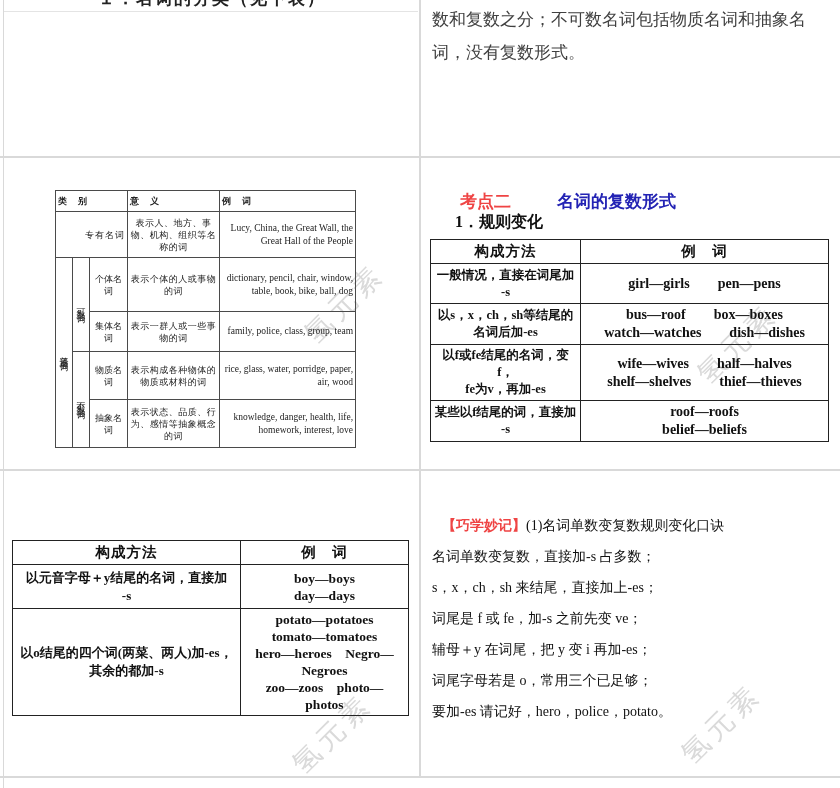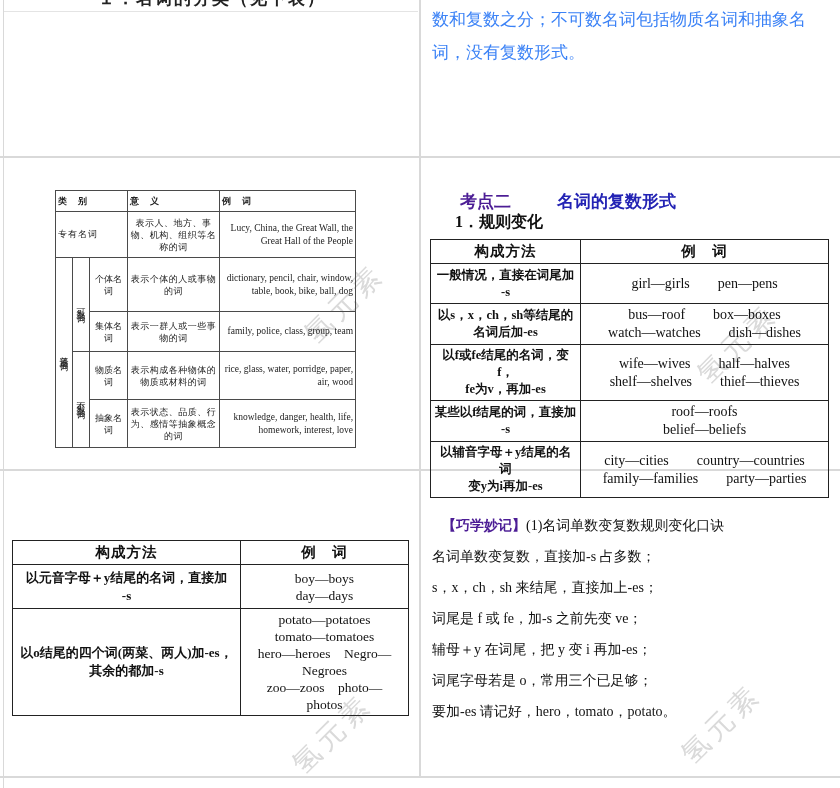--- a/index.html
+++ b/index.html
@@ -1,49 +1,49 @@
 <!DOCTYPE html>
 <html><head>
 <meta charset="utf-8">
 <style>
   html,body{margin:0;padding:0;background:#ffffff;}
   .canvas{position:relative;width:840px;height:788px;background:#ffffff;overflow:hidden;
           font-family:"Liberation Serif","DejaVu Serif",serif;color:#1a1a1a;}
   .gline{position:absolute;background:#d9d9d9;}
-  .red{color:#4c1d95;}
+  .red{color:#ef4444;}
   .blue{color:#2323b4;}
 
   
   .clip-head{position:absolute;left:98px;top:0;width:252px;height:8px;overflow:hidden;}
   .clip-head span{display:block;margin-top:-13px;font-size:17px;font-weight:bold;
                   font-family:"Liberation Sans","DejaVu Sans",sans-serif;letter-spacing:2px;white-space:nowrap;color:#222;}
   .underline{position:absolute;left:4px;top:11px;width:414px;height:1px;background:#e4e4e4;}
 
   
-  .intro{position:absolute;left:432px;top:3px;width:402px;font-size:17px;line-height:33px;color:#3b82f6;}
+  .intro{position:absolute;left:432px;top:3px;width:402px;font-size:17px;line-height:33px;color:#404040;}
 
   
   table{border-collapse:collapse;}
   .ct{position:absolute;left:55px;top:190px;width:300px;table-layout:fixed;}
   .ct th,.ct td{border:1px solid #4a4a4a;padding:1px 2px;font-size:9px;line-height:12px;
                 color:#222;overflow:hidden;}
   .ct th{font-weight:bold;height:18px;text-align:left;letter-spacing:1px;}
-  .ct .cat{text-align:left;letter-spacing:1px;font-family:Liberation Mono, monospace;}
+  .ct .cat{text-align:right;letter-spacing:1px;}
   .ct .vert{writing-mode:vertical-lr;text-orientation:upright;text-align:center;
             letter-spacing:2px;padding:2px 0;}
   .ct .sub{text-align:center;}
   .ct .mean{text-align:center;letter-spacing:0.5px;}
   .ct .ex{text-align:right;font-size:9.5px;line-height:13px;}
 
   
   .rt{table-layout:fixed;}
   .rt th,.rt td{border:1px solid #222;padding:2px 3px;text-align:center;vertical-align:middle;}
   .rt th{font-size:14.5px;font-weight:bold;height:19px;letter-spacing:1px;color:#111;}
   .rt .method div{font-size:12.5px;font-weight:bold;line-height:17px;color:#111;}
-  .rt .examples div{font-size:14px;font-weight:normal;line-height:18px;color:#111;}
+  .rt .examples div{font-size:14px;font-weight:bold;line-height:18px;color:#111;}
   .rt-right{position:absolute;left:430px;top:239px;width:398px;}
   .rt-bottom{position:absolute;left:12px;top:540px;width:396px;}
   .rt-bottom .method div{font-size:13px;line-height:18px;}
   .rt-bottom .examples div{font-size:13.5px;line-height:17px;}
 
   
   .kd{position:absolute;left:460px;top:190px;font-family:"Liberation Sans","DejaVu Sans",sans-serif;
       font-size:17px;font-weight:bold;white-space:nowrap;}
   .kd .kd-title{margin-left:46px;}
   .kd-sub{position:absolute;left:455px;top:212px;font-size:16px;font-weight:bold;color:#111;}
@@ -176,30 +176,20 @@
     <tr style="height:38px;">
       <td class="method">
         <div>某些以f结尾的词，直接加</div>
             <div>-s</div>
       </td>
       <td class="examples">
         <div>roof—roofs</div>
             <div>belief—beliefs</div>
       </td>
     </tr>
-    <tr style="height:38px;">
-      <td class="method">
-        <div>以辅音字母＋y结尾的名词</div>
-            <div>变y为i再加-es</div>
-      </td>
-      <td class="examples">
-        <div>city—cities　　country—countries</div>
-            <div>family—families　　party—parties</div>
-      </td>
-    </tr>
   </tbody>
     </table>
 
   <table class="rt rt-bottom">
     <colgroup>
         <col style="width:228px">
         <col style="width:168px">
       </colgroup>
     <tbody>
         <tr>
@@ -235,16 +225,16 @@
 
   <div class="mn">
     <div class="first">
       <span class="tag red">【巧学妙记】</span><span>(1)名词单数变复数规则变化口诀</span>
     </div>
     <div>名词单数变复数，直接加-s 占多数；</div>
     <div>s，x，ch，sh 来结尾，直接加上-es；</div>
     <div>词尾是 f 或 fe，加-s 之前先变 ve；</div>
     <div>辅母＋y 在词尾，把 y 变 i 再加-es；</div>
     <div>词尾字母若是 o，常用三个已足够；</div>
-    <div>要加-es 请记好，hero，tomato，potato。</div>
+    <div>要加-es 请记好，hero，police，potato。</div>
   </div>
 
 </div>
 
 </body></html>

